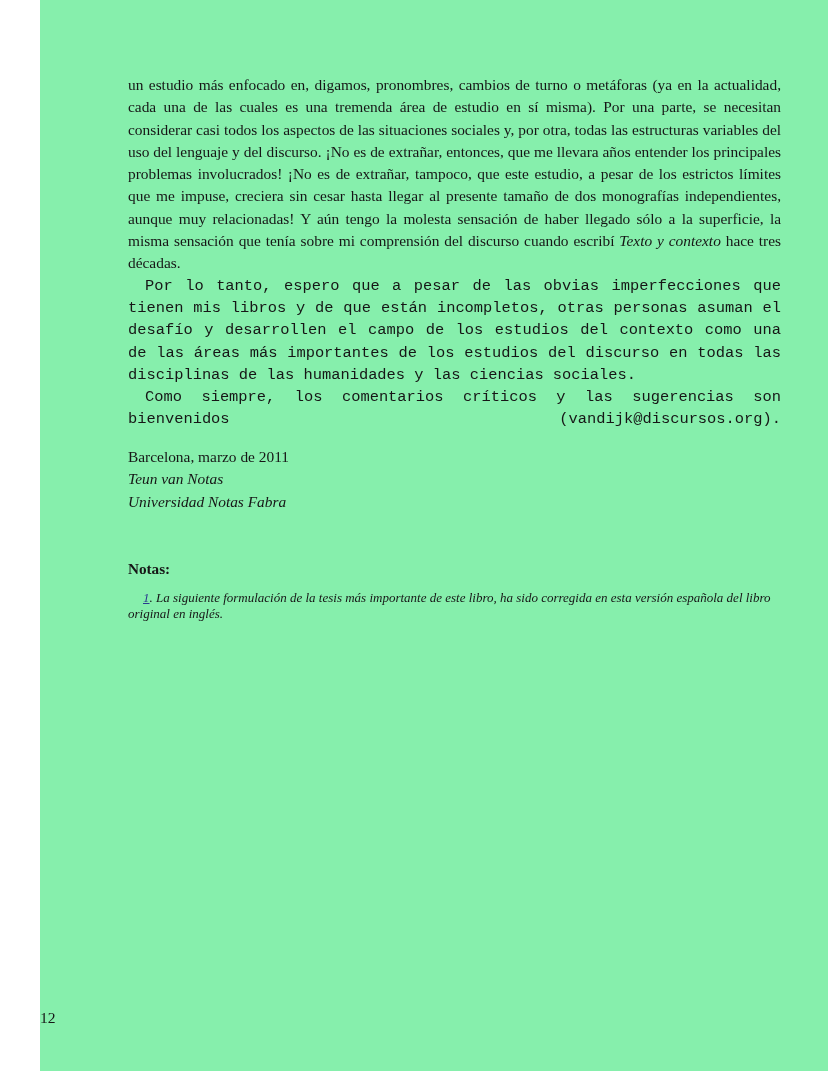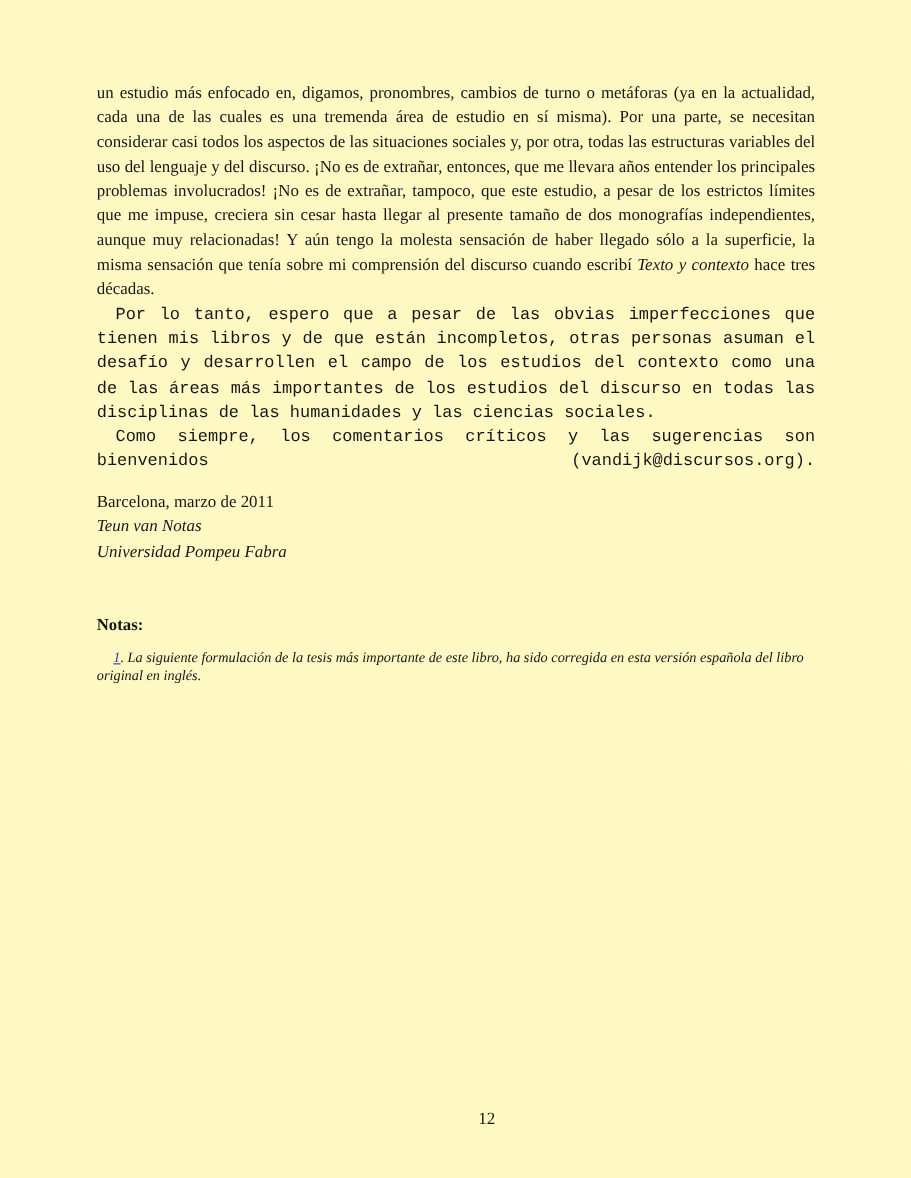--- a/index.html
+++ b/index.html
@@ -14,21 +14,22 @@
     position: relative;
     overflow: hidden;
     font-family: "Liberation Serif", "DejaVu Serif", serif;
     color: #161616;
     -webkit-font-smoothing: antialiased;
   }
 
   .page {
     position: absolute;
     inset: 0;
-    background: #fef9c3;
+    background: #86efac;
+    margin-left: 40px;
   }
 
   
   .text-column {
     position: absolute;
     left: 88px;
     top: 74px;
     width: 653px;
   }
 
@@ -94,48 +95,46 @@
     font-style: italic;
   }
   .footnote-marker {
     color: #2b3c8f;
     text-decoration: underline;
   }
 
   
   .page-number {
     position: absolute;
-    left: 13px;
+    left: 0;
     right: 0;
     top: 1008px;
-    text-align: center;
     font-size: 15.6px;
     line-height: 20px;
-    padding-left: 44px;
   }
 </style>
 </head>
 <body>
 
 <div class="page">
 
   <div class="text-column">
 
     <p class="body-par force-justify"><span>un estudio más enfocado en, digamos, pronombres, cambios de turno o metáforas (ya en la actualidad, cada una de las cuales es una tremenda área de estudio en sí misma). Por una parte, se necesitan considerar casi todos los aspectos de las situaciones sociales y, por otra, todas las estructuras variables del uso del lenguaje y del discurso. ¡No es de extrañar, entonces, que me llevara años entender los principales problemas involucrados! ¡No es de extrañar, tampoco, que este estudio, a pesar de los estrictos límites que me impuse, creciera sin cesar hasta llegar al presente tamaño de dos monografías independientes, aunque muy relacionadas! Y aún tengo la molesta sensación de haber llegado sólo a la superficie, la misma sensación que tenía sobre mi comprensión del discurso cuando escribí </span><em class="title-italic">Texto y contexto</em><span> hace tres décadas.</span></p>
 
     <p class="body-par indented"><span>Por lo tanto, espero que a pesar de las obvias imperfecciones que tienen mis libros y de que están incompletos, otras personas asuman el desafío y desarrollen el campo de los estudios del contexto como una de las áreas más importantes de los estudios del discurso en todas las disciplinas de las humanidades y las ciencias sociales.</span></p>
 
     <p class="body-par indented force-justify"><span>Como siempre, los comentarios críticos y las sugerencias son bienvenidos (vandijk@discursos.org).</span></p>
 
   </div>
 
   <div class="signature">
     <div class="sig-line">Barcelona, marzo de 2011</div>
     <div class="sig-line italic">Teun van Notas</div>
-    <div class="sig-line italic">Universidad Pompeu Fabra</div>
+    <div class="sig-line italic">Universidad Notas Fabra</div>
   </div>
 
   <div class="notes">
     <div class="notes-heading">Notas:</div>
     <p class="footnote"><a class="footnote-marker" href="#">1</a><span>.</span><span> La siguiente formulación de la tesis más importante de este libro, ha sido corregida en esta versión española del libro original en inglés.</span></p>
   </div>
 
   <div class="page-number">12</div>
 
 </div>

